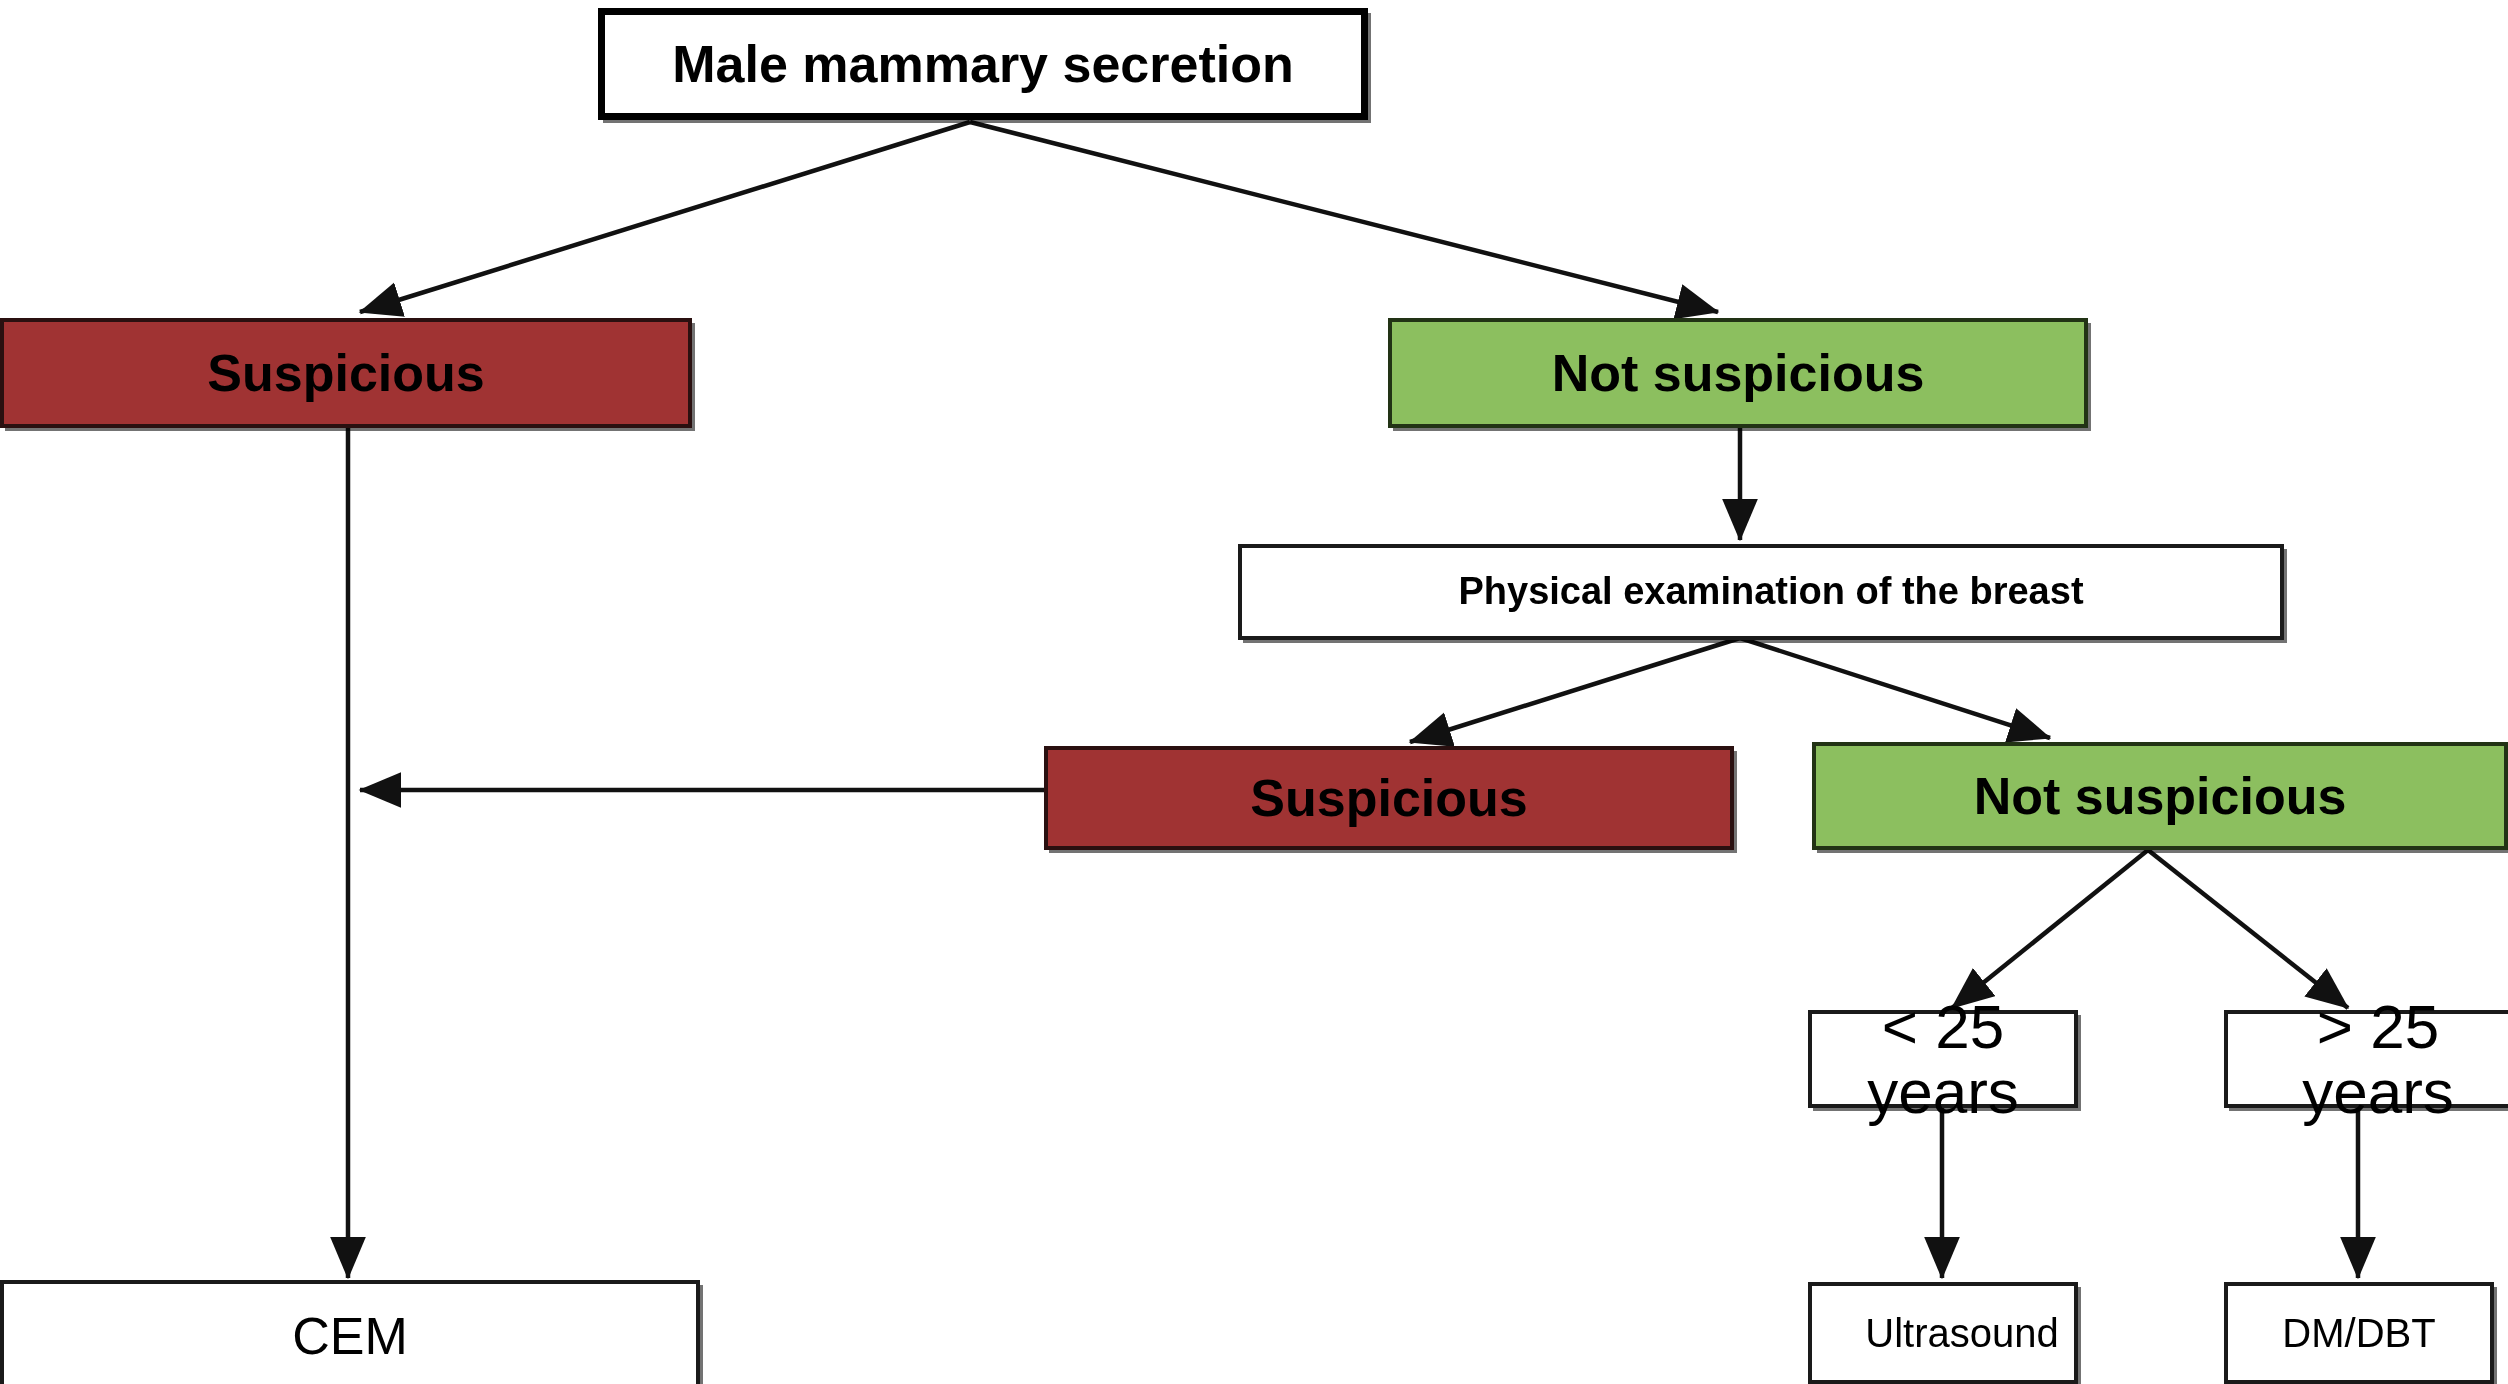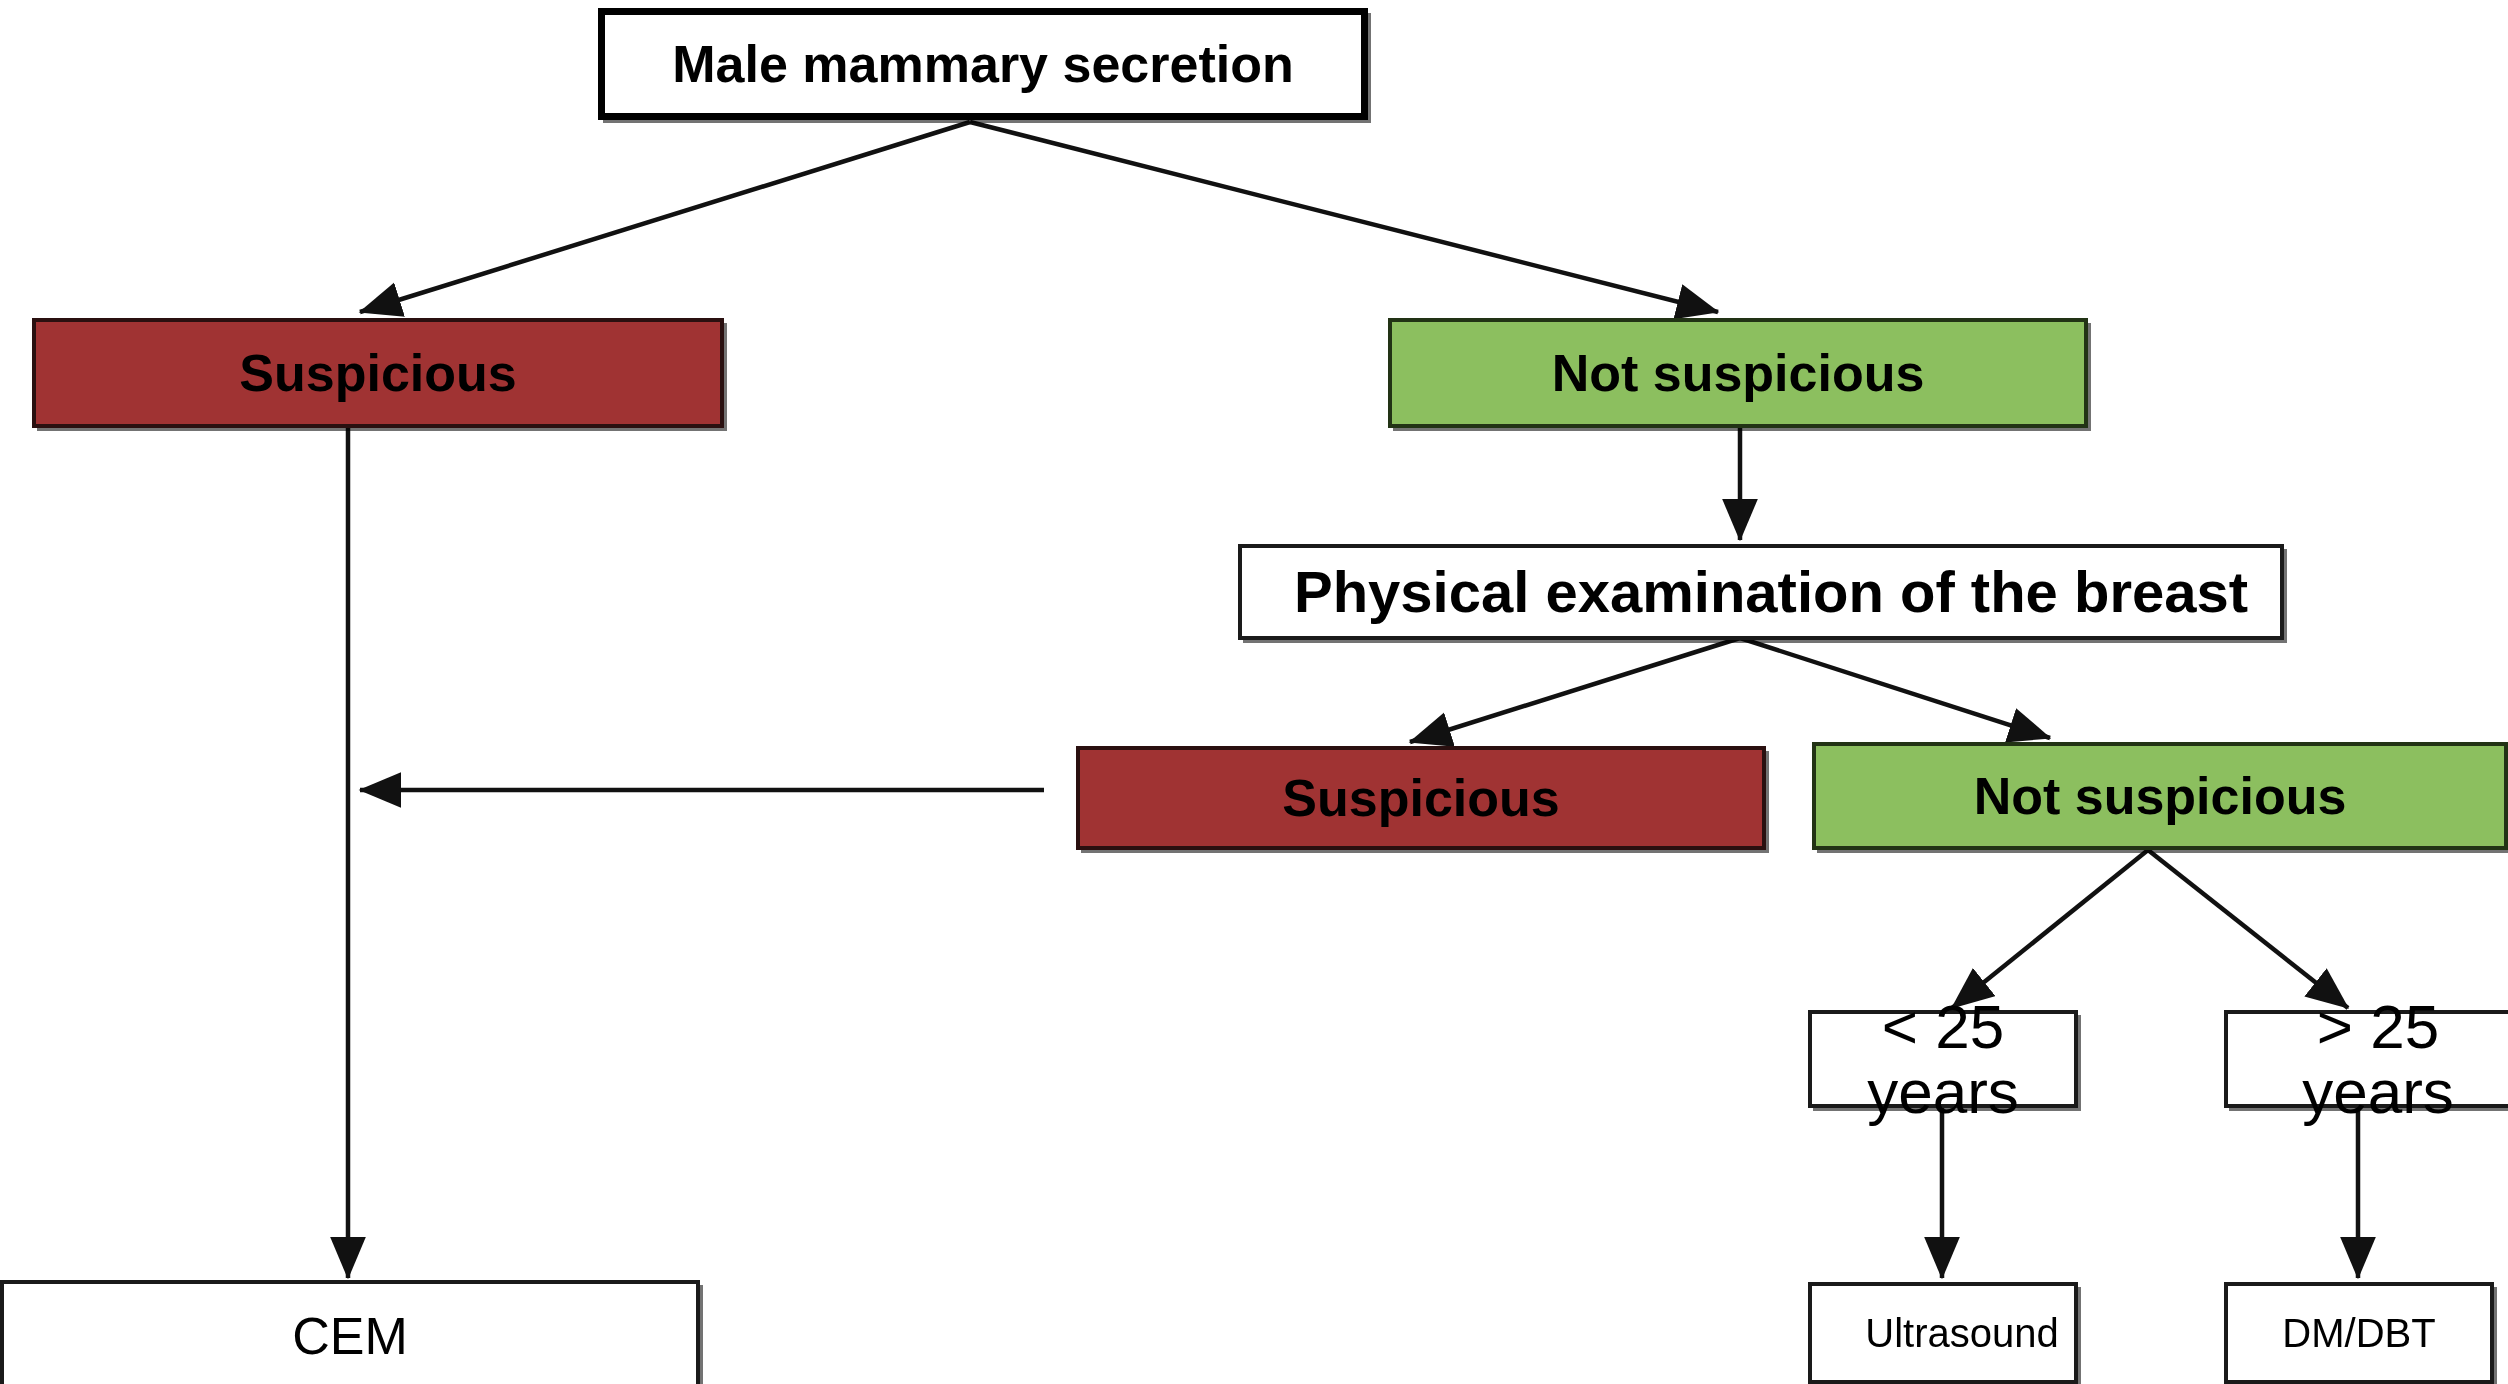--- a/index.html
+++ b/index.html
@@ -32,25 +32,25 @@
     justify-content: center;
     text-align: center;
     color: #000000;
     border: 4px solid #1a1a1a;
     background: #ffffff;
     box-shadow: 4px 4px 0 -1px rgba(0,0,0,0.55);
     line-height: 1.05;
     z-index: 2;
   }
   .node.heavy { border-width: 7px; border-color: #000000; }
-  .node.red   { background: #A03333; border-color: #2a1010; margin-left: 32px; }
+  .node.red   { background: #A03333; border-color: #2a1010; }
   .node.green { background: #8CBF5F; border-color: #223315; }
   .node.bold  { font-weight: 700; }
   .node.t-xl  { font-size: 52px; }
-  .node.t-lg  { font-size: 58px; padding-left: 20px; }
+  .node.t-lg  { font-size: 38px; padding-left: 20px; }
   .node.t-md  { font-size: 62px; }
   .node.t-sm  { font-size: 40px; }
   .node .label { display: block; padding: 0 14px; }
 </style>
 </head>
 <body>
 
 <div id="canvas">
 
   <svg id="edges" viewBox="0 0 2508 1384" width="2508" height="1384" xmlns="http://www.w3.org/2000/svg">

